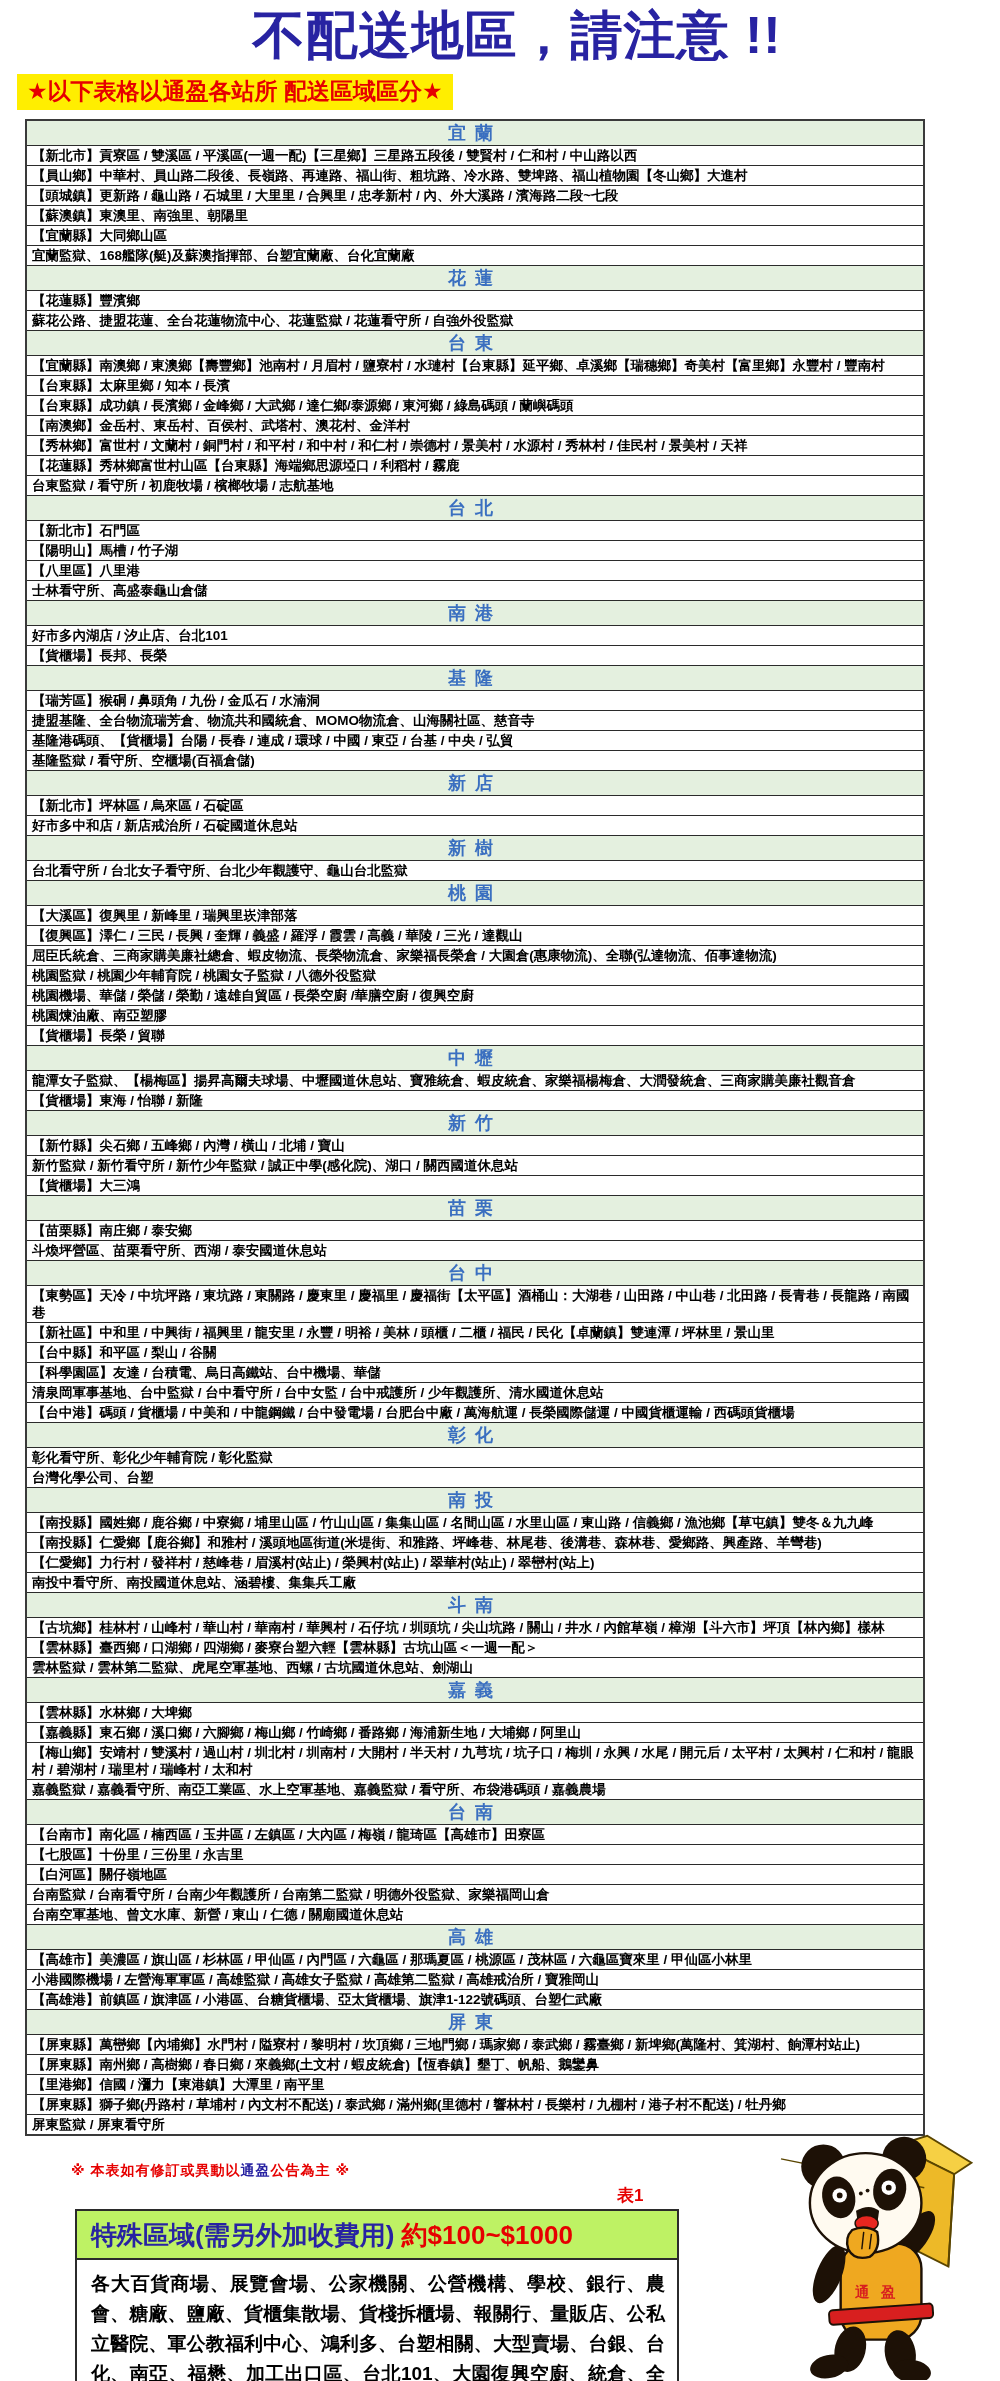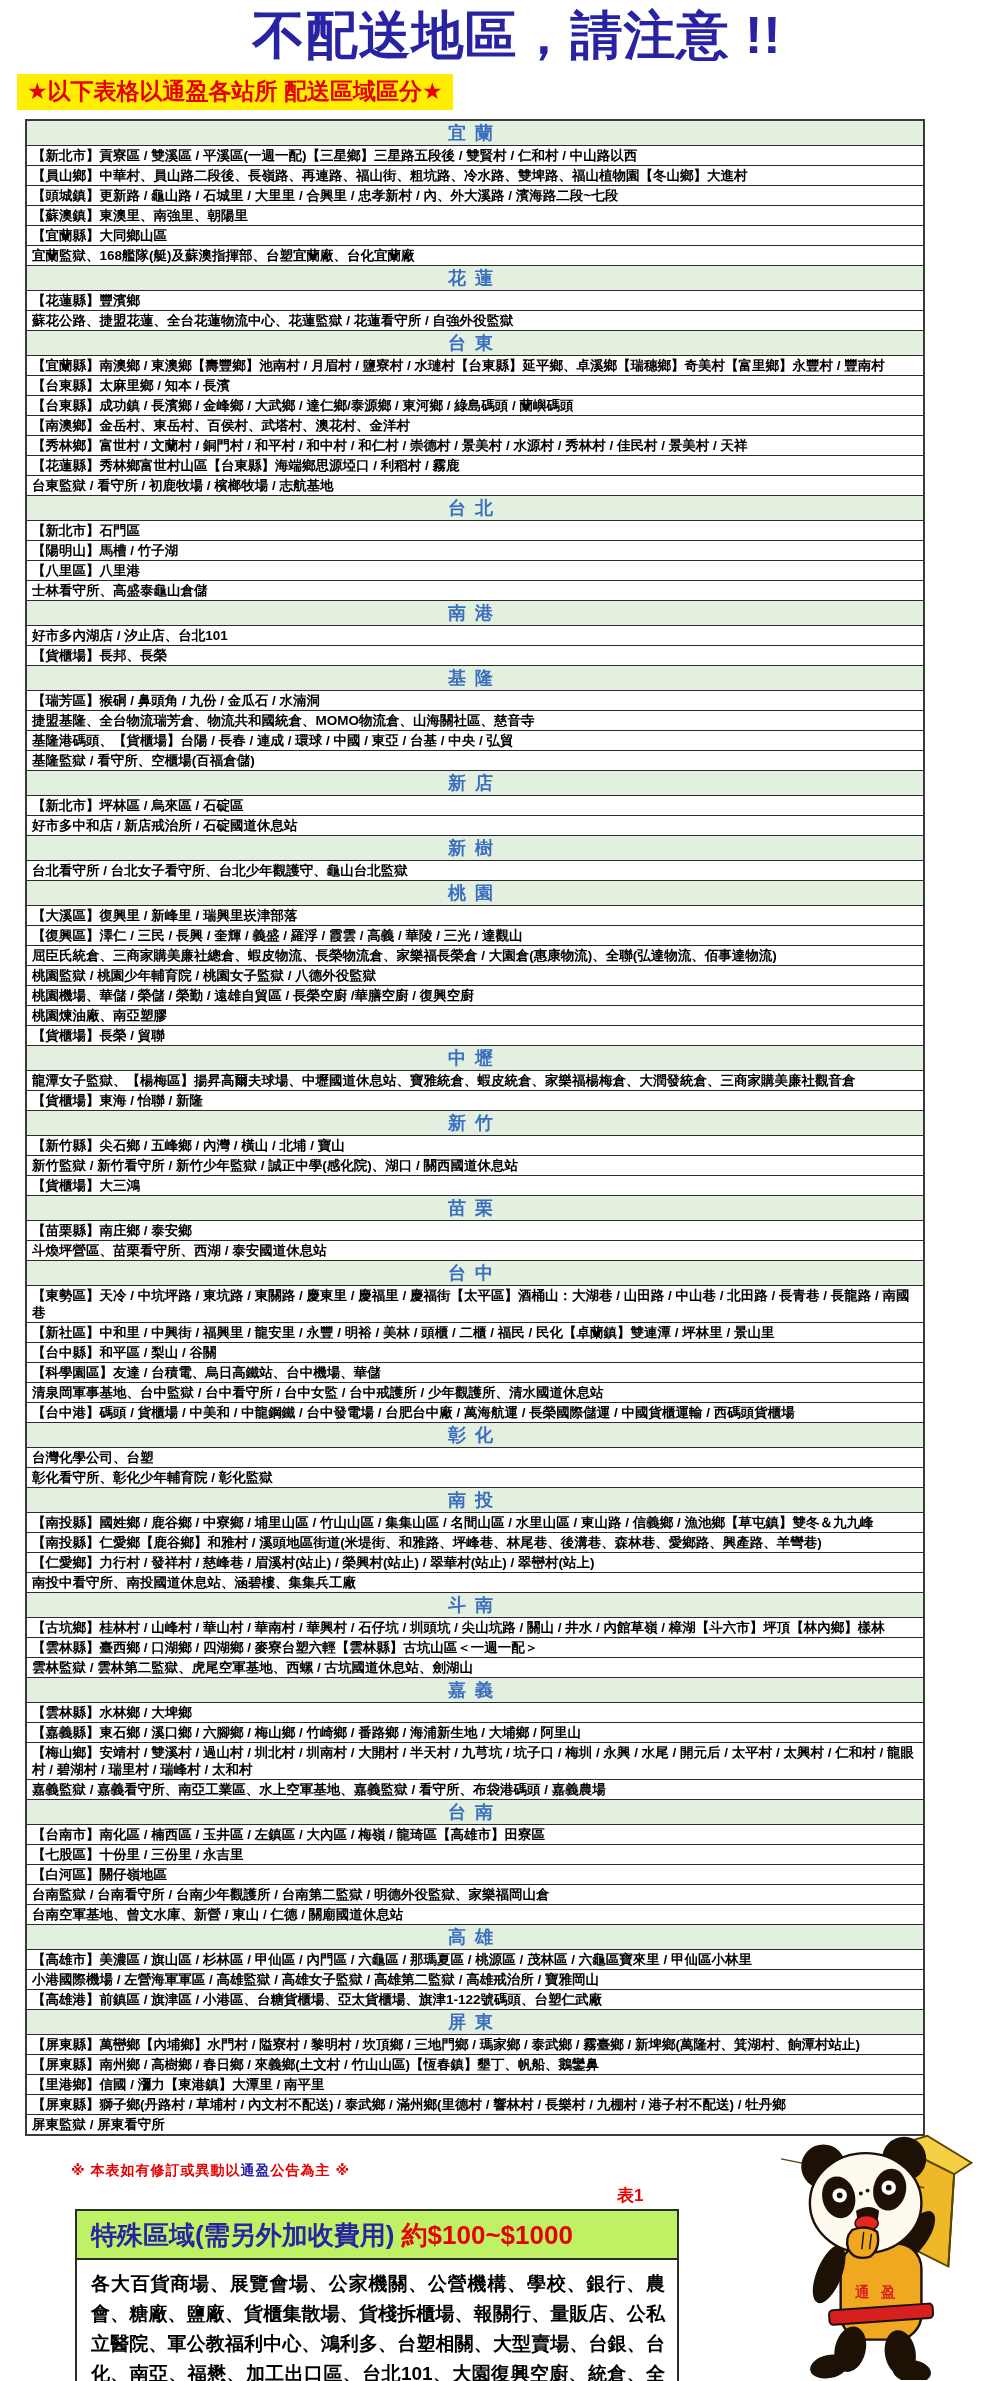--- a/index.html
+++ b/index.html
@@ -225,26 +225,26 @@
         <tr>
           <td class="row">清泉岡軍事基地、台中監獄 / 台中看守所 / 台中女監 / 台中戒護所 / 少年觀護所、清水國道休息站</td>
         </tr>
         <tr>
           <td class="row">【台中港】碼頭 / 貨櫃場 / 中美和 / 中龍鋼鐵 / 台中發電場 / 台肥台中廠 / 萬海航運 / 長榮國際儲運 / 中國貨櫃運輸 / 西碼頭貨櫃場</td>
         </tr>
         <tr>
           <td class="sec">彰化</td>
         </tr>
         <tr>
+          <td class="row">彰化看守所、彰化少年輔育院 / 彰化監獄</td>
+        </tr>
+        <tr>
           <td class="row">台灣化學公司、台塑</td>
         </tr>
         <tr>
-          <td class="row">彰化看守所、彰化少年輔育院 / 彰化監獄</td>
-        </tr>
-        <tr>
           <td class="sec">南投</td>
         </tr>
         <tr>
           <td class="row">【南投縣】國姓鄉 / 鹿谷鄉 / 中寮鄉 / 埔里山區 / 竹山山區 / 集集山區 / 名間山區 / 水里山區 / 東山路 / 信義鄉 / 漁池鄉【草屯鎮】雙冬＆九九峰</td>
         </tr>
         <tr>
           <td class="row">【南投縣】仁愛鄉【鹿谷鄉】和雅村 / 溪頭地區街道(米堤街、和雅路、坪峰巷、林尾巷、後溝巷、森林巷、愛鄉路、興產路、羊彎巷)</td>
         </tr>
         <tr>
           <td class="row">【仁愛鄉】力行村 / 發祥村 / 慈峰巷 / 眉溪村(站止) / 榮興村(站止) / 翠華村(站止) / 翠巒村(站上)</td>
@@ -309,21 +309,21 @@
         <tr>
           <td class="row">【高雄港】前鎮區 / 旗津區 / 小港區、台糖貨櫃場、亞太貨櫃場、旗津1-122號碼頭、台塑仁武廠</td>
         </tr>
         <tr>
           <td class="sec">屏東</td>
         </tr>
         <tr>
           <td class="row">【屏東縣】萬巒鄉【內埔鄉】水門村 / 隘寮村 / 黎明村 / 坎頂鄉 / 三地門鄉 / 瑪家鄉 / 泰武鄉 / 霧臺鄉 / 新埤鄉(萬隆村、箕湖村、餉潭村站止)</td>
         </tr>
         <tr>
-          <td class="row">【屏東縣】南州鄉 / 高樹鄉 / 春日鄉 / 來義鄉(土文村 / 竹山山區)【恆春鎮】墾丁、帆船、鵝鑾鼻</td>
+          <td class="row">【屏東縣】南州鄉 / 高樹鄉 / 春日鄉 / 來義鄉(土文村 / 蝦皮統倉)【恆春鎮】墾丁、帆船、鵝鑾鼻</td>
         </tr>
         <tr>
           <td class="row">【里港鄉】信國 / 瀰力【東港鎮】大潭里 / 南平里</td>
         </tr>
         <tr>
           <td class="row">【屏東縣】獅子鄉(丹路村 / 草埔村 / 內文村不配送) / 泰武鄉 / 滿州鄉(里德村 / 響林村 / 長樂村 / 九棚村 / 港子村不配送) / 牡丹鄉</td>
         </tr>
         <tr>
           <td class="row">屏東監獄 / 屏東看守所</td>
         </tr>

